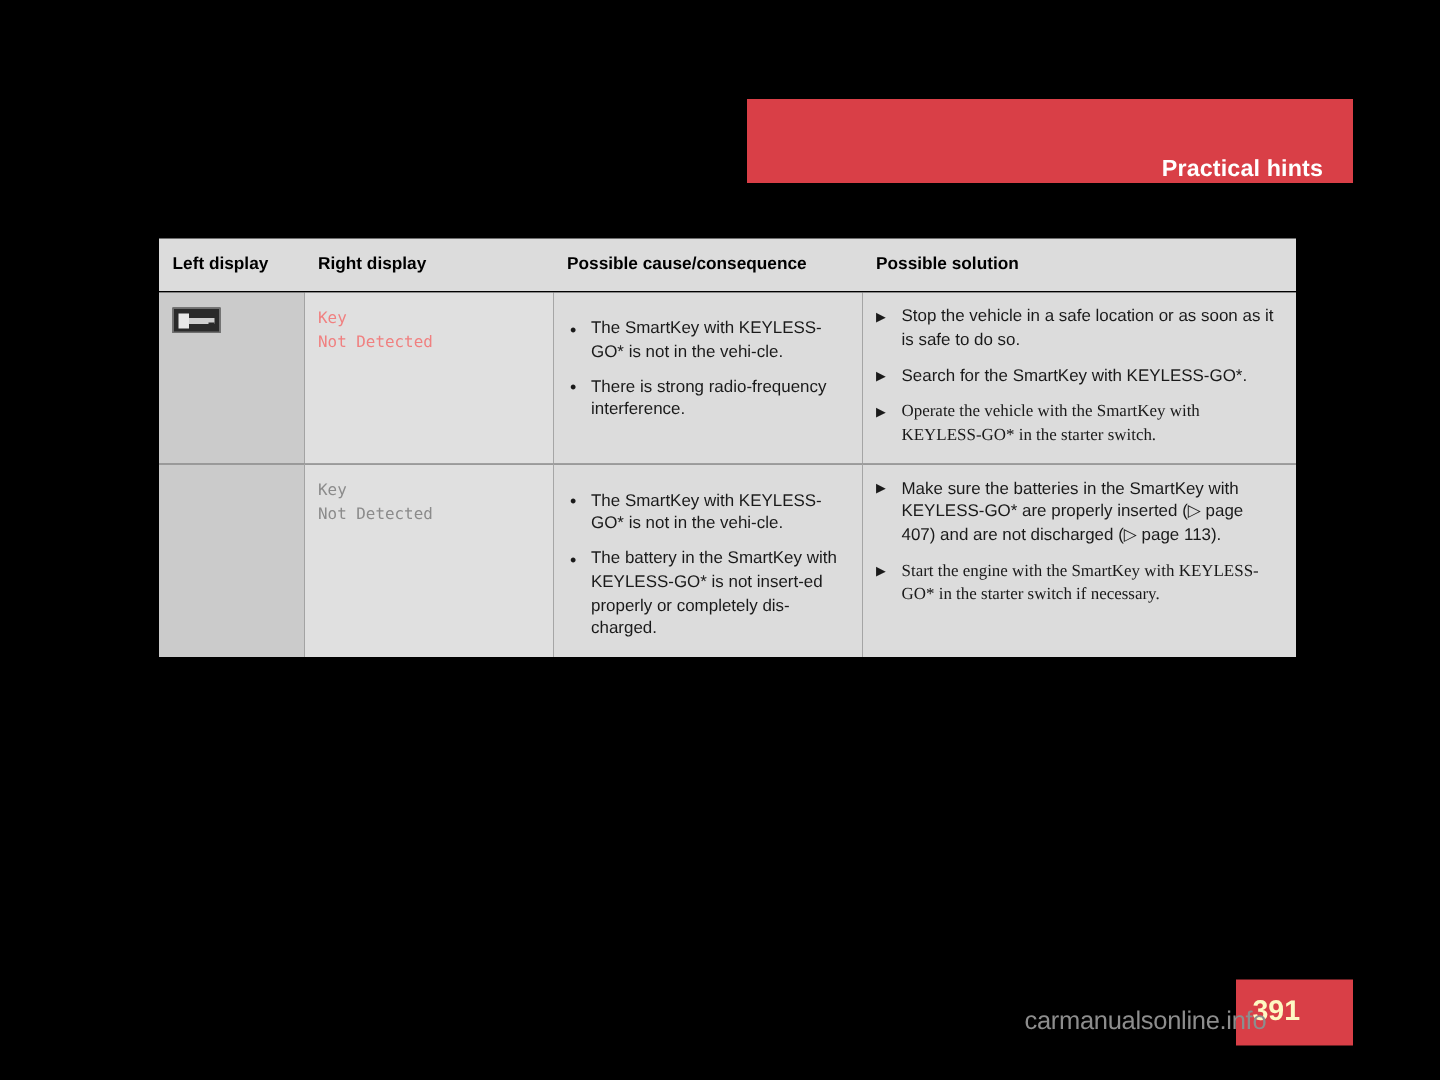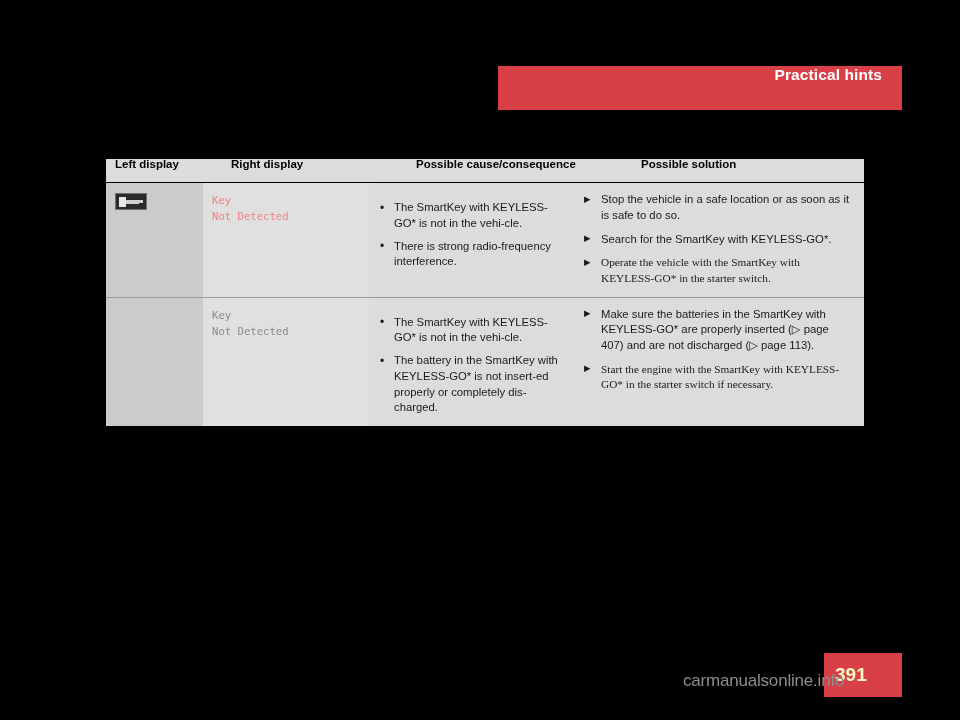--- a/index.html
+++ b/index.html
@@ -18,24 +18,24 @@
     height: 720px;
     background: #000000;
   }
 
   
   .runhead {
     position: absolute;
     left: 498px;
     top: 66px;
     width: 404px;
-    height: 44px;
+    height: 56px;
     background: #d93f47;
     display: flex;
-    align-items: flex-start;
+    align-items: flex-end;
     justify-content: flex-end;
   }
   .runhead-label {
     color: #ffffff;
     font-size: 15.5px;
     font-weight: bold;
     letter-spacing: 0.1px;
     padding-right: 20px;
     white-space: nowrap;
   }
@@ -45,22 +45,22 @@
     position: absolute;
     left: 106px;
     top: 159px;
     width: 758px;
   }
 
   .thead {
     display: flex;
     background: #dcdcdc;
     border-bottom: 1.5px solid #000000;
-    height: 24px;
-    gap: 19px;
+    height: 36px;
+    align-items: center;
   }
   .thead .th {
     font-size: 11.5px;
     font-weight: bold;
     color: #000000;
     padding-left: 9px;
     line-height: 1;
     white-space: nowrap;
   }
 

